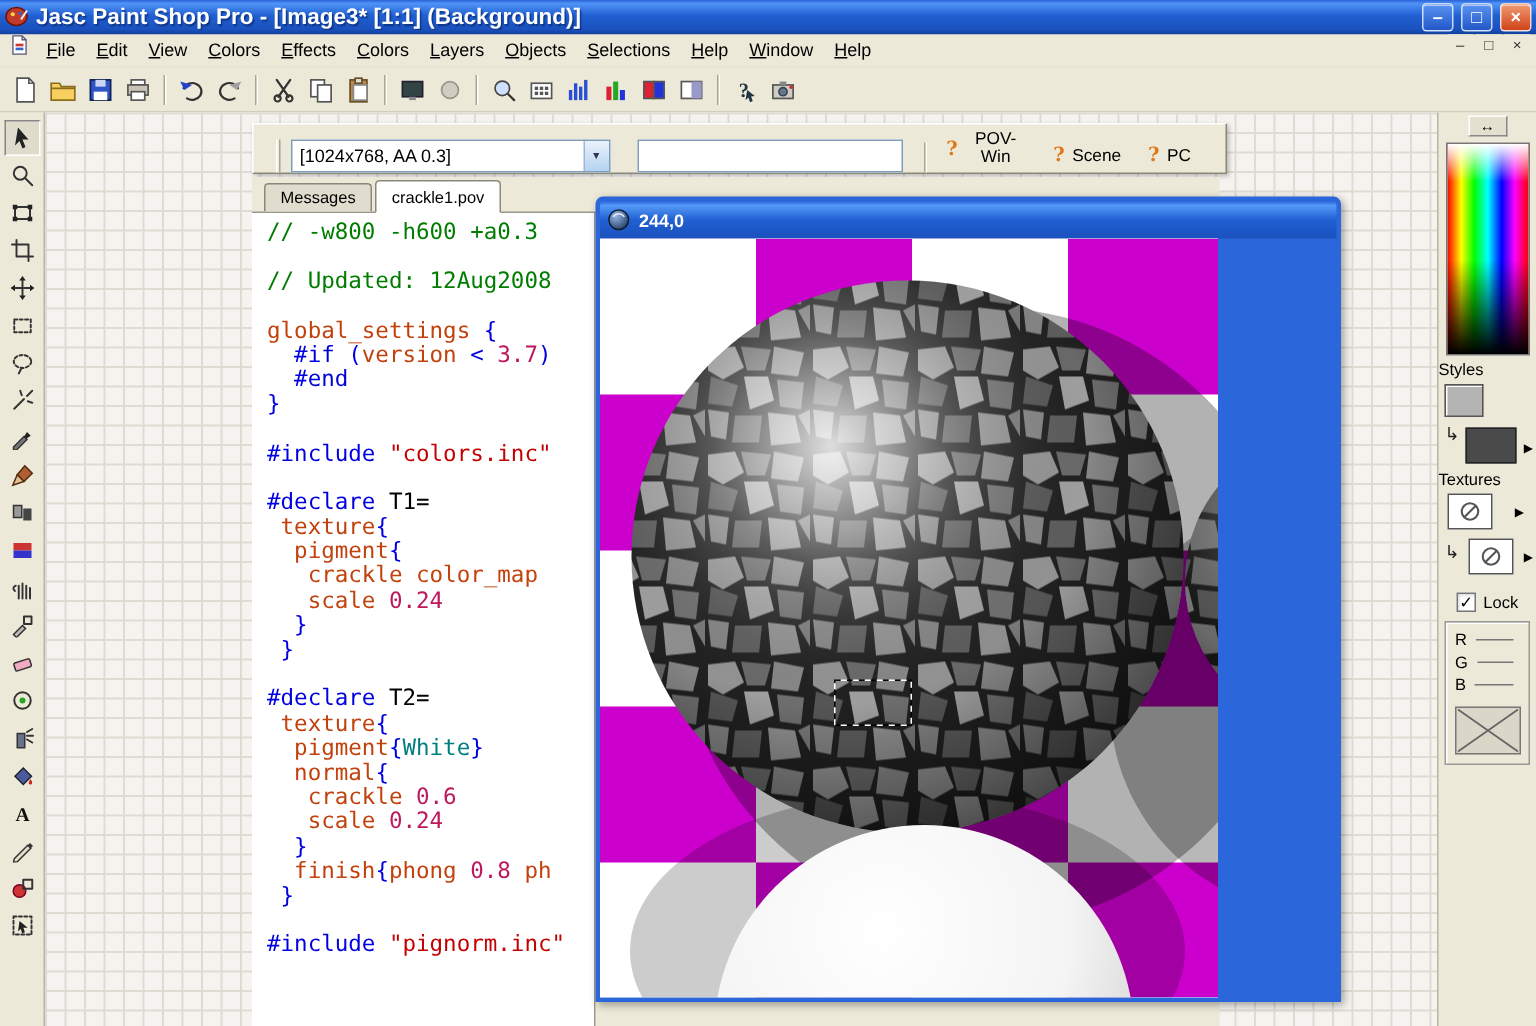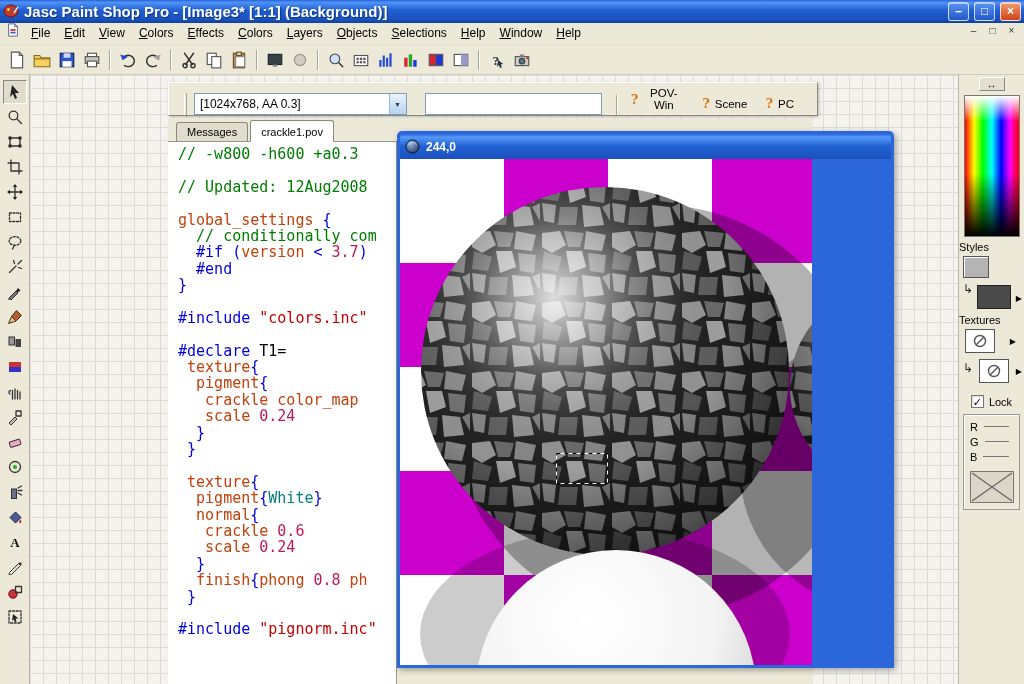--- a/index.html
+++ b/index.html
@@ -441,35 +441,35 @@
         <div class="tab-row">
           <span class="tab">Messages</span>
           <span class="tab active">crackle1.pov</span>
         </div>
         <div class="code-area">
             <div class="code-line"><span class="tok-com">// -w800 -h600 +a0.3</span></div>
             <div class="code-line">&nbsp;</div>
             <div class="code-line"><span class="tok-com">// Updated: 12Aug2008</span></div>
             <div class="code-line">&nbsp;</div>
             <div class="code-line"><span class="tok-kw">global_settings</span><span class="tok-pl"> </span><span class="tok-br">{</span></div>
-            <div class="code-line"><span class="tok-pl">  </span><span class="tok-com">// conditionally com</span></div>
             <div class="code-line"><span class="tok-pl">  </span><span class="tok-dir">#if</span><span class="tok-pl"> </span><span class="tok-br">(</span><span class="tok-kw">version</span><span class="tok-pl"> </span><span class="tok-br">&lt;</span><span class="tok-pl"> </span><span class="tok-num">3.7</span><span class="tok-br">)</span></div>
             <div class="code-line"><span class="tok-pl">  </span><span class="tok-dir">#end</span></div>
             <div class="code-line"><span class="tok-br">}</span></div>
             <div class="code-line">&nbsp;</div>
             <div class="code-line"><span class="tok-dir">#include</span><span class="tok-pl"> </span><span class="tok-str">"colors.inc"</span></div>
             <div class="code-line">&nbsp;</div>
             <div class="code-line"><span class="tok-dir">#declare</span><span class="tok-pl"> T1=</span></div>
             <div class="code-line"><span class="tok-pl"> </span><span class="tok-kw">texture</span><span class="tok-br">{</span></div>
             <div class="code-line"><span class="tok-pl">  </span><span class="tok-kw">pigment</span><span class="tok-br">{</span></div>
             <div class="code-line"><span class="tok-pl">   </span><span class="tok-kw">crackle</span><span class="tok-pl"> </span><span class="tok-kw">color_map</span></div>
             <div class="code-line"><span class="tok-pl">   </span><span class="tok-kw">scale</span><span class="tok-pl"> </span><span class="tok-num">0.24</span></div>
             <div class="code-line"><span class="tok-pl">  </span><span class="tok-br">}</span></div>
             <div class="code-line"><span class="tok-pl"> </span><span class="tok-br">}</span></div>
             <div class="code-line">&nbsp;</div>
+            <div class="code-line"><span class="tok-dir">#declare</span><span class="tok-pl"> T2=</span></div>
             <div class="code-line"><span class="tok-pl"> </span><span class="tok-kw">texture</span><span class="tok-br">{</span></div>
             <div class="code-line"><span class="tok-pl">  </span><span class="tok-kw">pigment</span><span class="tok-br">{</span><span class="tok-id">White</span><span class="tok-br">}</span></div>
             <div class="code-line"><span class="tok-pl">  </span><span class="tok-kw">normal</span><span class="tok-br">{</span></div>
             <div class="code-line"><span class="tok-pl">   </span><span class="tok-kw">crackle</span><span class="tok-pl"> </span><span class="tok-num">0.6</span></div>
             <div class="code-line"><span class="tok-pl">   </span><span class="tok-kw">scale</span><span class="tok-pl"> </span><span class="tok-num">0.24</span></div>
             <div class="code-line"><span class="tok-pl">  </span><span class="tok-br">}</span></div>
             <div class="code-line"><span class="tok-pl">  </span><span class="tok-kw">finish</span><span class="tok-br">{</span><span class="tok-kw">phong</span><span class="tok-pl"> </span><span class="tok-num">0.8</span><span class="tok-pl"> </span><span class="tok-kw">ph</span></div>
             <div class="code-line"><span class="tok-pl"> </span><span class="tok-br">}</span></div>
             <div class="code-line">&nbsp;</div>
             <div class="code-line"><span class="tok-dir">#include</span><span class="tok-pl"> </span><span class="tok-str">"pignorm.inc"</span></div>

